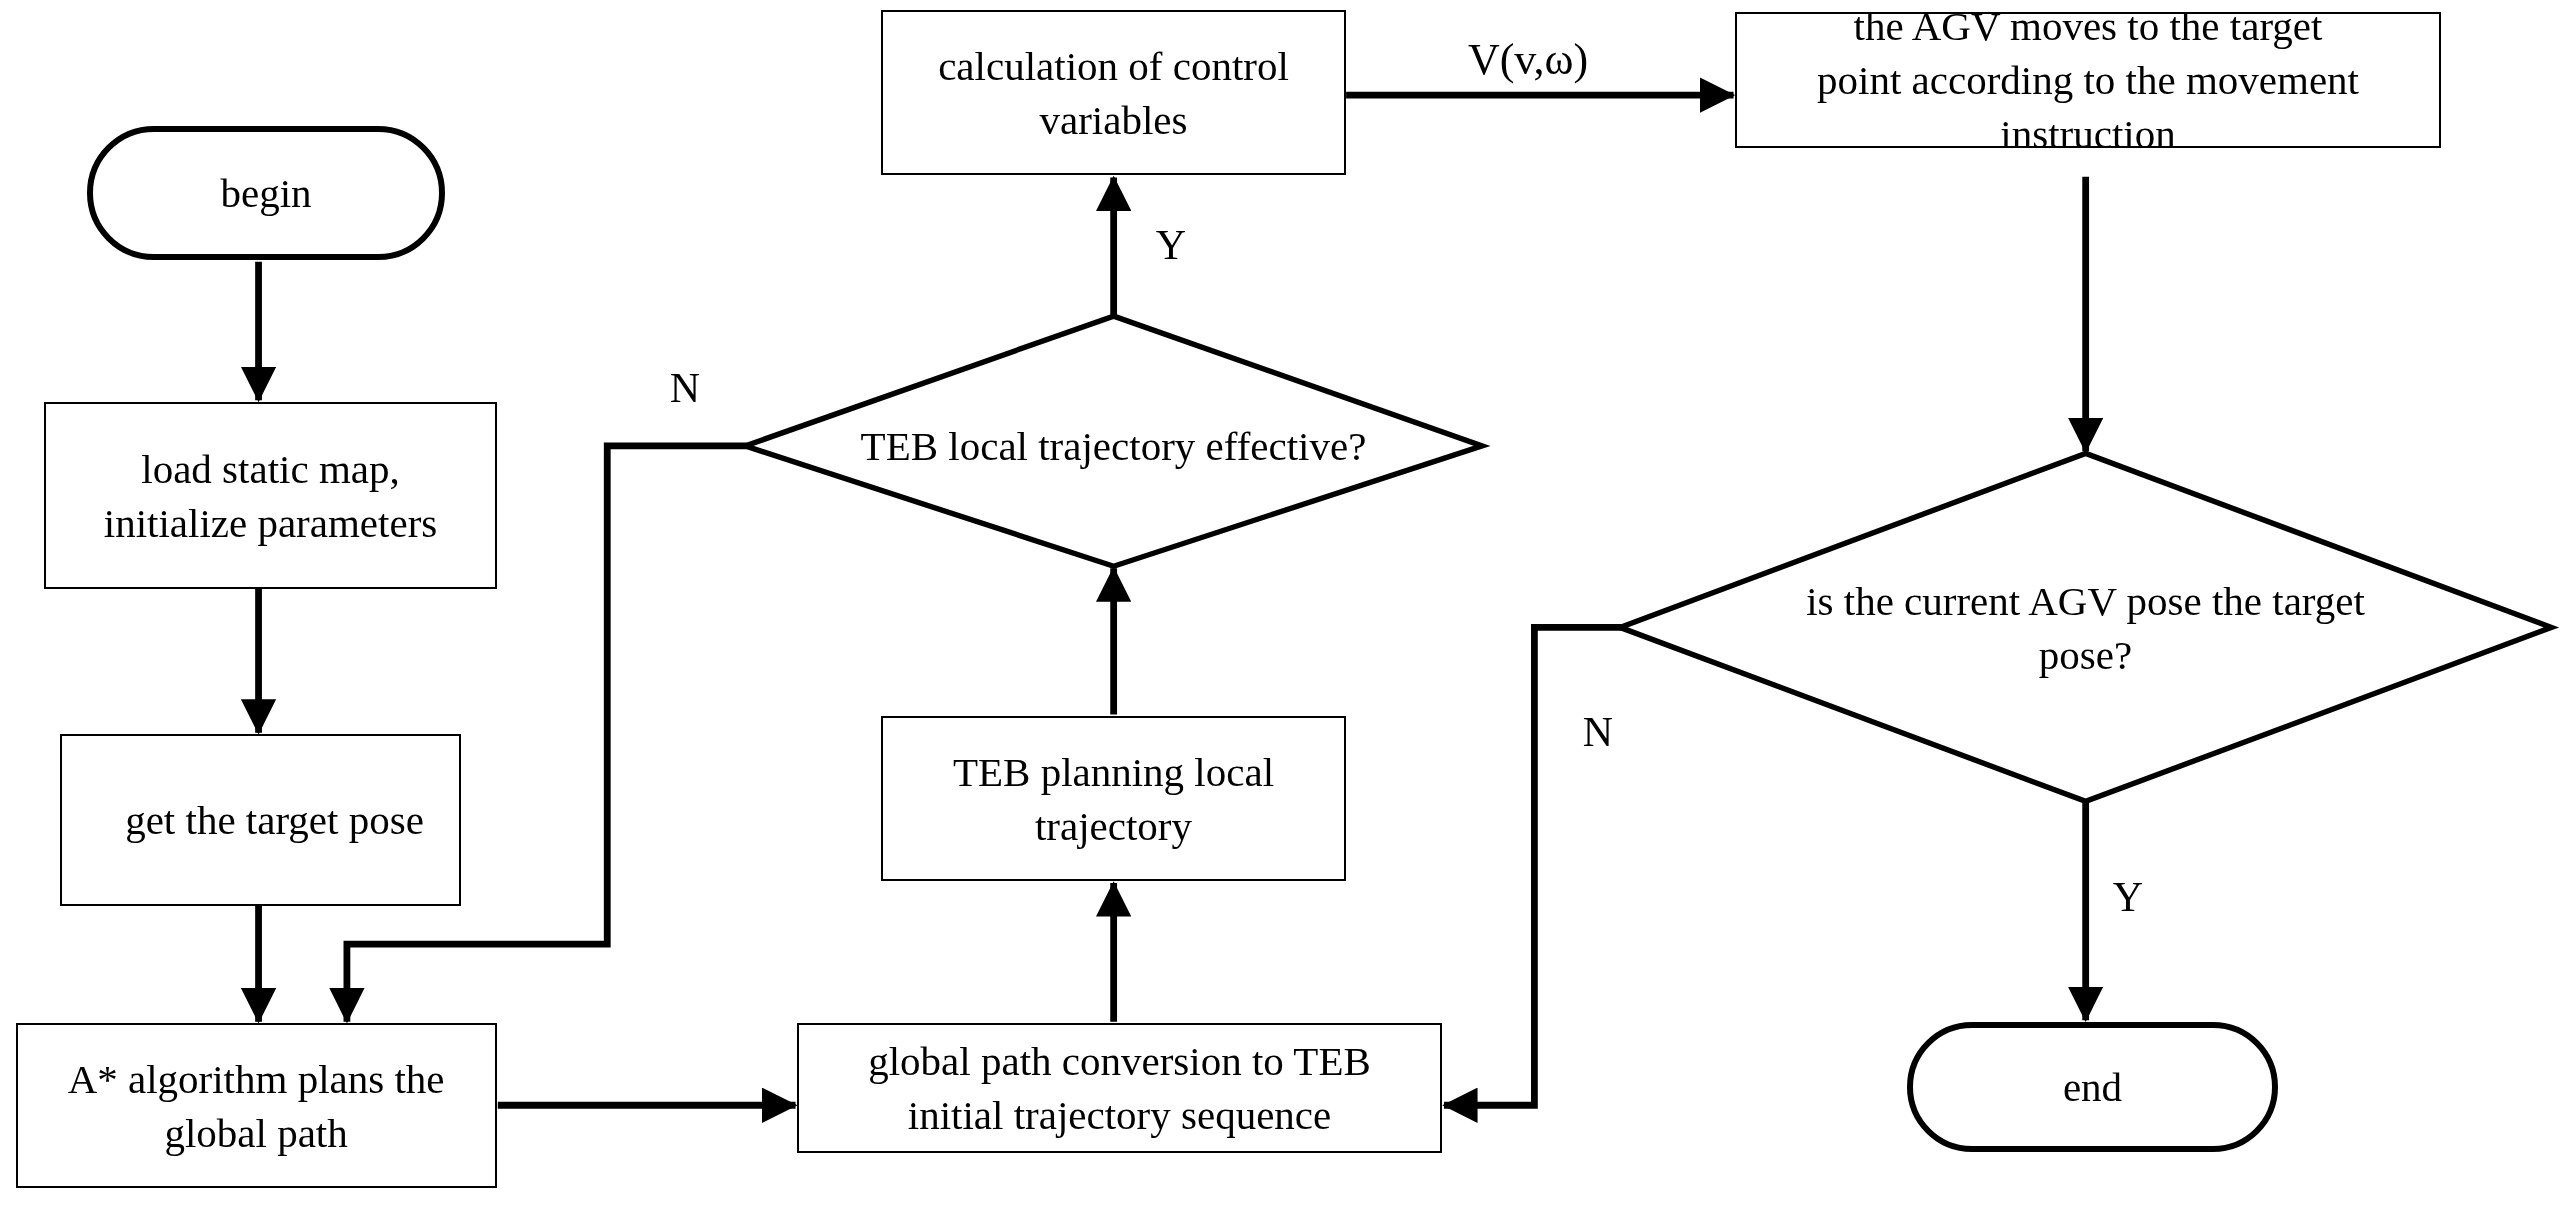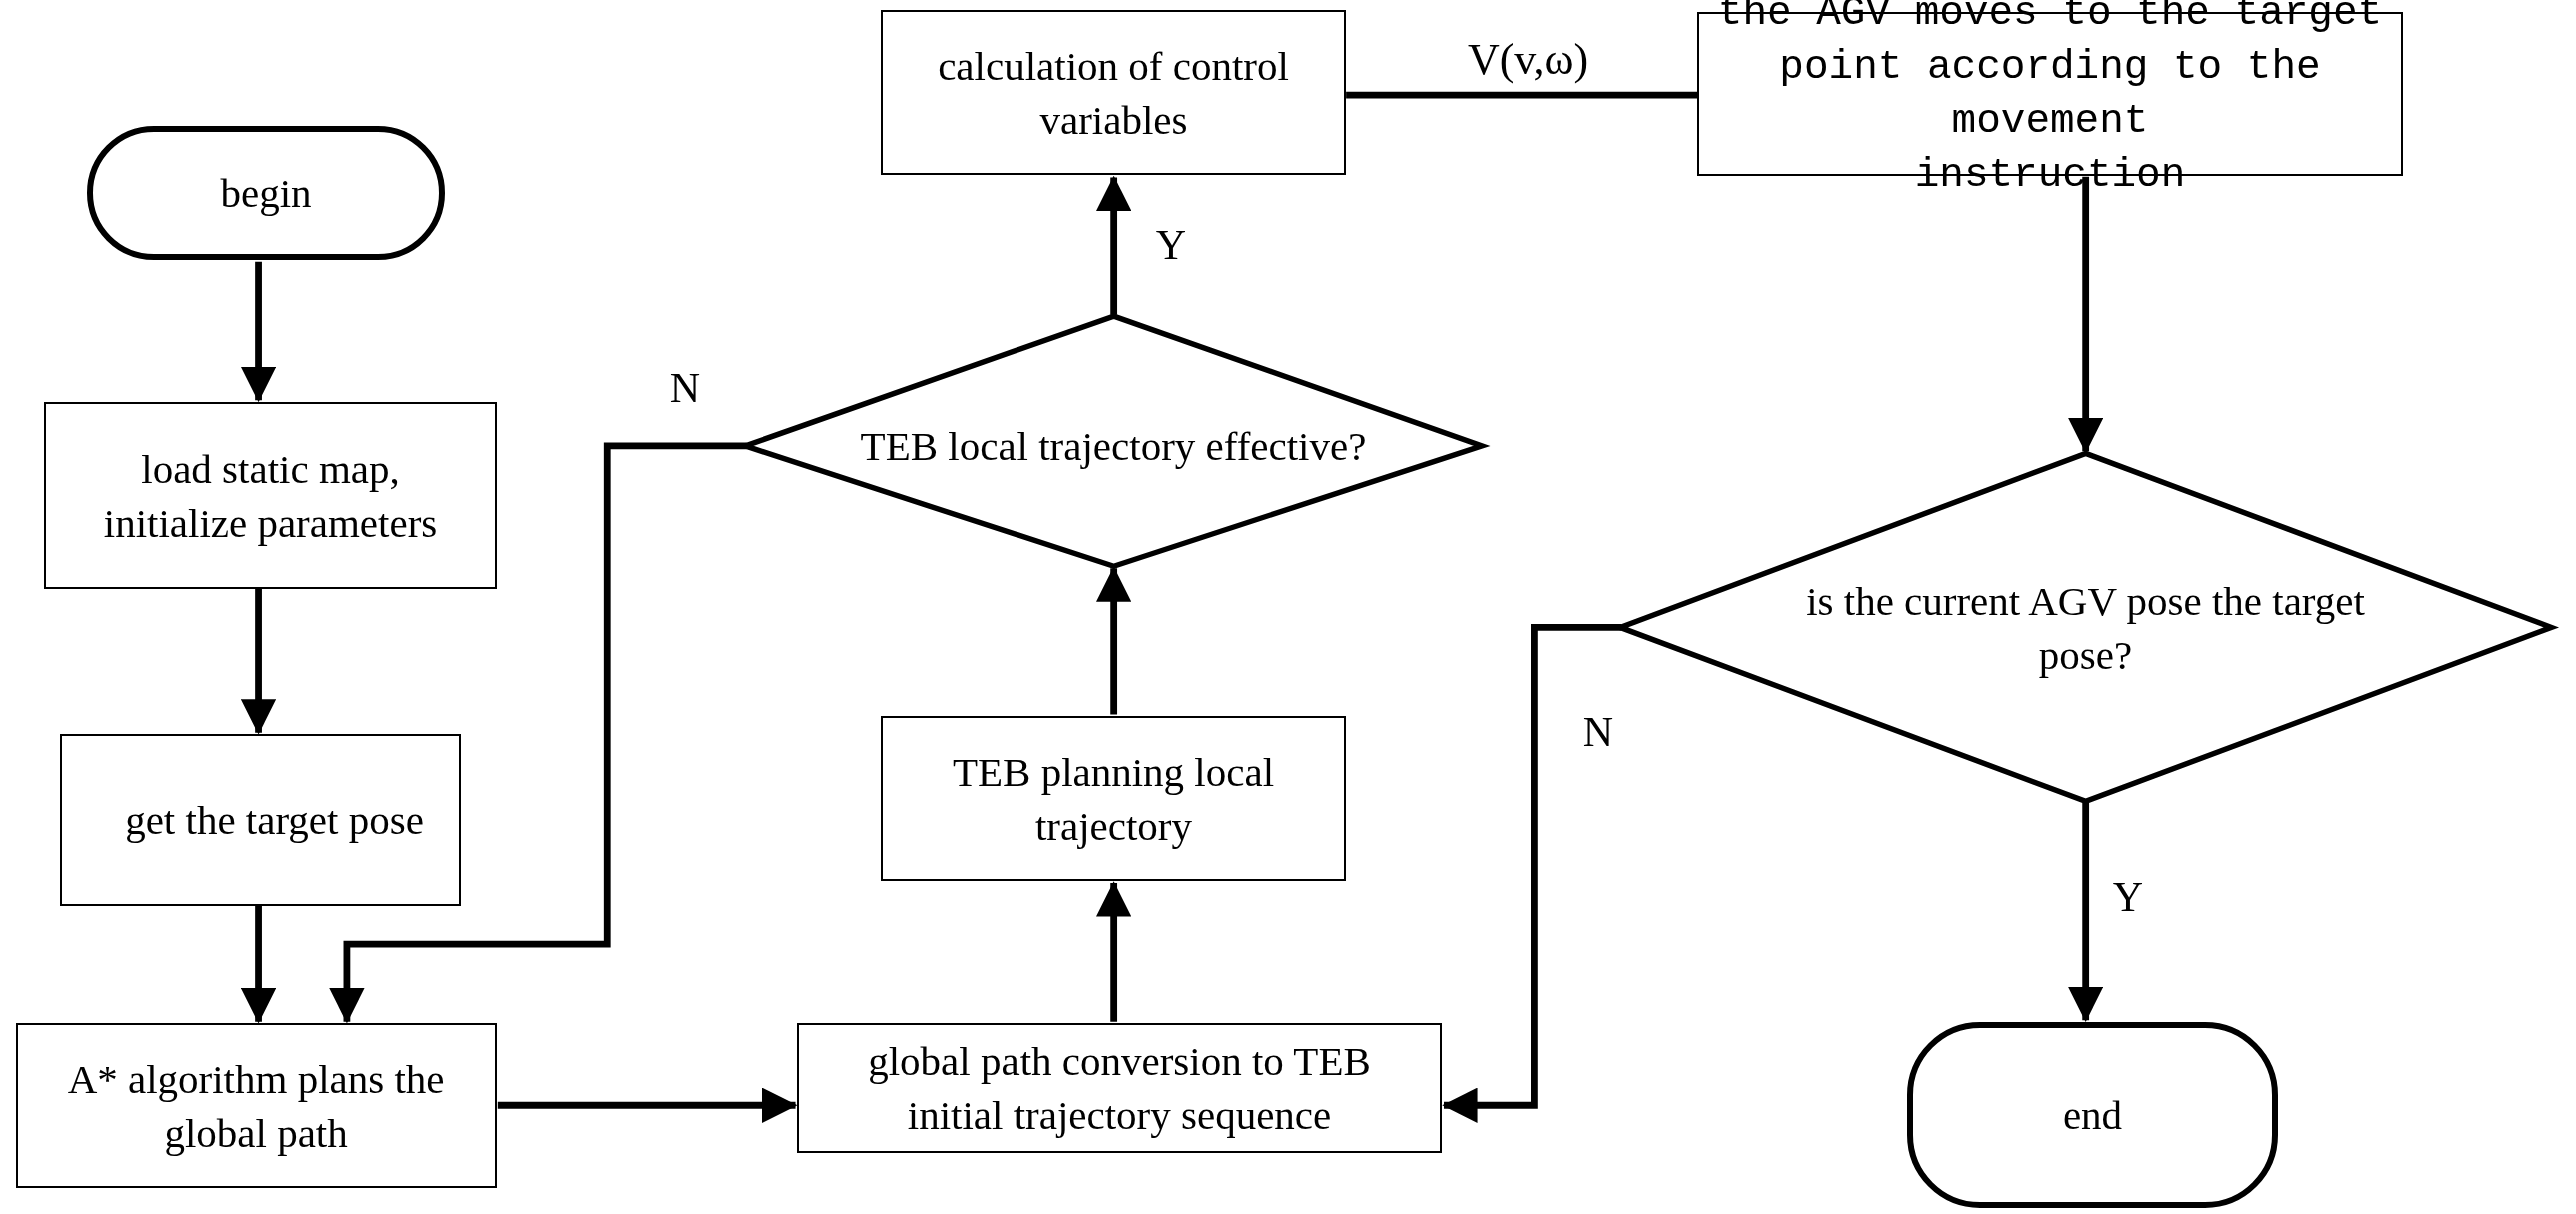--- a/index.html
+++ b/index.html
@@ -124,21 +124,21 @@
     </div>
   </div>
 
   <div class="node process" style="left:881px; top:10.2px; width:465px; height:165px;">
     <div class="txt">
       <span class="ln">calculation of control</span>
       <span class="ln">variables</span>
     </div>
   </div>
 
-  <div class="node process" style="left:1697px; top:11.6px; width:706px; height:164px;font-family:Liberation Mono, monospace;">
+  <div class="node process" style="left:1735px; top:11.6px; width:706px; height:136px;">
     <div class="txt">
       <span class="ln">the AGV moves to the target</span>
       <span class="ln">point according to the movement</span>
       <span class="ln">instruction</span>
     </div>
   </div>
 
   <div class="node process" style="left:881px; top:716px; width:465px; height:165px;">
     <div class="txt">
       <span class="ln">TEB planning local</span>
@@ -146,21 +146,21 @@
     </div>
   </div>
 
   <div class="node process" style="left:797px; top:1023px; width:645px; height:130px;">
     <div class="txt">
       <span class="ln">global path conversion to TEB</span>
       <span class="ln">initial trajectory sequence</span>
     </div>
   </div>
 
-  <div class="node terminator" style="left:1907px; top:1022px; width:371px; height:186px; border-radius:73px;">
+  <div class="node terminator" style="left:1907px; top:1022px; width:371px; height:130px; border-radius:73px;">
     <div class="txt">
       <span class="ln">end</span>
     </div>
   </div>
 
   <div class="diamond-text" style="left:760px; top:412px; width:707px; height:68px;">
     <div class="txt">
       <span class="ln">TEB local trajectory effective?</span>
     </div>
   </div>

